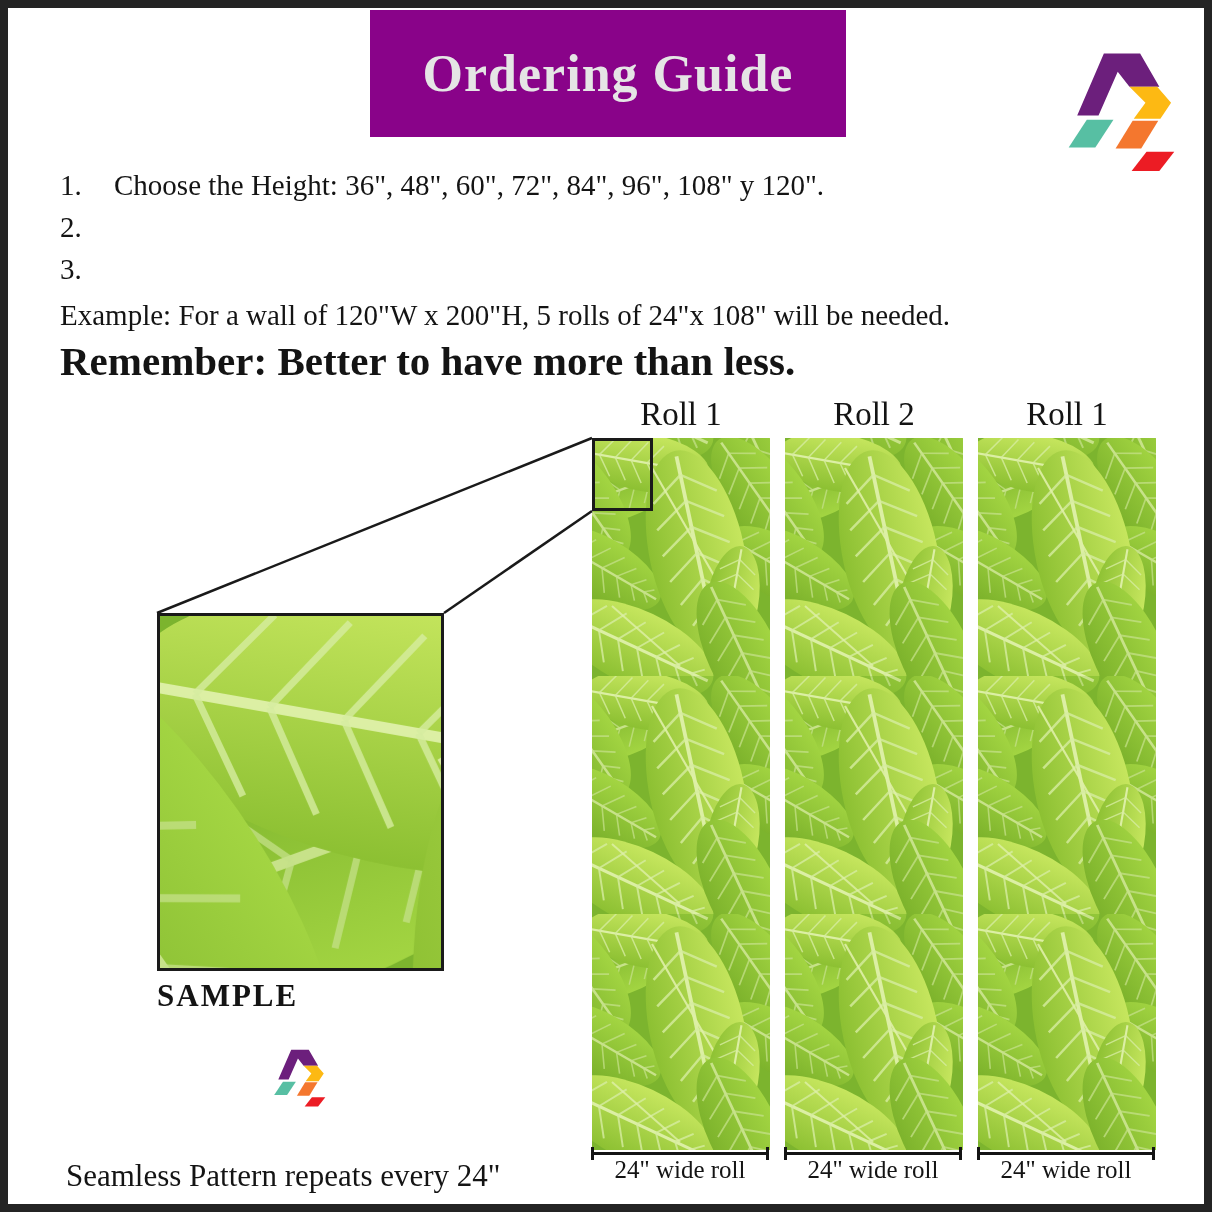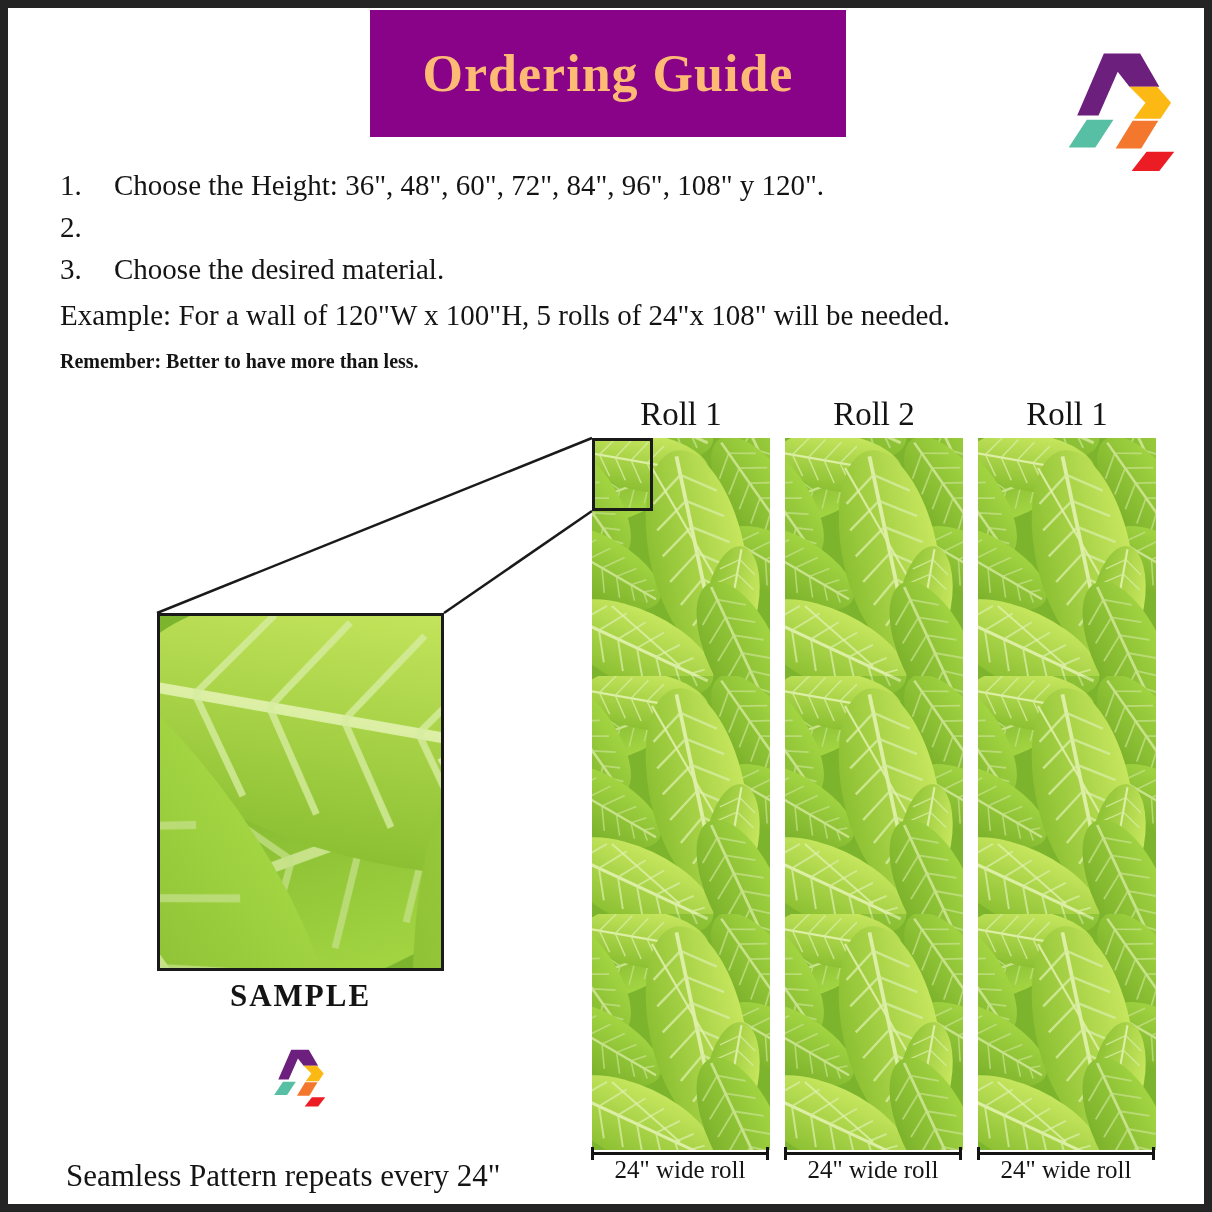--- a/index.html
+++ b/index.html
@@ -6,45 +6,45 @@
   .page{
     position:relative;width:1212px;height:1212px;background:#ffffff;
     border:8px solid #242424;box-sizing:border-box;overflow:hidden;
     font-family:"Liberation Serif", serif;color:#141414;
   }
   .banner{
     position:absolute;left:362px;top:2px;width:476px;height:127px;
     background:#890389;display:flex;align-items:center;justify-content:center;
   }
   .banner h1{
-    margin:0;color:#fdba74;font-size:52px;font-weight:bold;letter-spacing:1px;
+    margin:0;color:#e5e5e5;font-size:52px;font-weight:bold;letter-spacing:1px;
     font-family:"Liberation Serif", serif;
   }
   .logo-lg{position:absolute;left:1050px;top:36px;width:128px;height:128px;}
   .logo-sm{position:absolute;left:261px;top:1036px;width:62px;height:64px;}
   .instructions{position:absolute;left:52px;top:156px;width:1120px;font-size:29px;line-height:42px;}
   .li-row{display:flex;}
   .li-num{width:54px;flex:0 0 54px;}
   .example{margin-top:3px;line-height:44px;}
-  .remember{font-weight:bold;font-size:20px;margin-top:2px;line-height:44px;}
+  .remember{font-weight:bold;font-size:41px;margin-top:2px;line-height:44px;}
   .roll-label{position:absolute;top:388px;width:178px;text-align:center;font-size:33px;}
   .roll{position:absolute;top:430px;width:178px;height:712px;}
   .lbl1{left:584px}.lbl2{left:777px}.lbl3{left:970px}
   .r1{left:584px}.r2{left:777px}.r3{left:970px}
   .highlight-rect{
     position:absolute;left:584px;top:430px;width:61px;height:73px;
     border:3px solid #1a1a1a;box-sizing:border-box;background:transparent;
   }
   .callout{position:absolute;left:140px;top:425px;width:460px;height:186px;pointer-events:none;}
   .sample-frame{
     position:absolute;left:149px;top:605px;width:287px;height:358px;
     border:3px solid #1a1a1a;box-sizing:border-box;
   }
   .sample-label{
-    position:absolute;left:149px;top:970px;width:287px;text-align:center;
+    position:absolute;left:149px;top:970px;width:287px;
     font-weight:bold;font-size:31px;letter-spacing:2px;
   }
   .dim{position:absolute;top:1139px;width:178px;height:13px;display:flex;align-items:center;}
   .dim .tick{width:3px;height:13px;background:#141414;flex:0 0 3px;}
   .dim .dline{flex:1;height:3px;background:#141414;}
   .d1{left:583px}.d2{left:776px}.d3{left:969px}
   .dim-label{position:absolute;top:1148px;width:178px;text-align:center;font-size:25px;}
   .footer-note{position:absolute;left:58px;top:1150px;font-size:31px;}
   .defs-holder{position:absolute;width:0;height:0;overflow:hidden;}
 </style>
@@ -119,23 +119,22 @@
   <div class="instructions">
     <div class="li-row">
       <span class="li-num">1.</span>
       <span>Choose the Height: 36", 48", 60", 72", 84", 96", 108" y 120".</span>
     </div>
     <div class="li-row">
       <span class="li-num">2.</span>
     </div>
     <div class="li-row">
       <span class="li-num">3.</span>
-      <span>Choose the desired material.</span>
     </div>
-    <div class="example">Example: For a wall of 120"W x 100"H, 5 rolls of 24"x 108" will be needed.</div>
+    <div class="example">Example: For a wall of 120"W x 200"H, 5 rolls of 24"x 108" will be needed.</div>
     <div class="remember">Remember: Better to have more than less.</div>
   </div>
 
   <div class="roll-label lbl1">Roll 1</div>
   <div class="roll-label lbl2">Roll 2</div>
   <div class="roll-label lbl3">Roll 1</div>
 
   <svg class="roll r1">
     <rect x="0" y="0" width="178" height="712" fill="url(#leafpat)"></rect>
   </svg>

